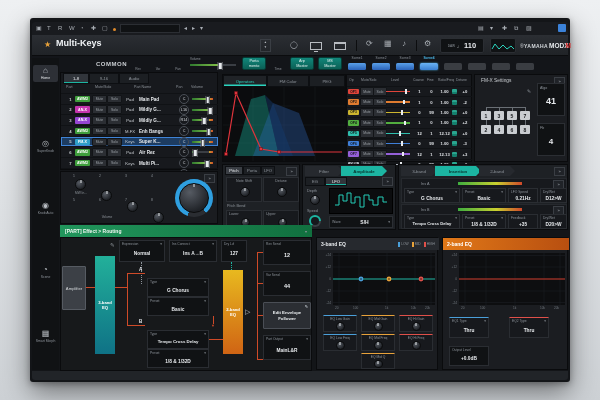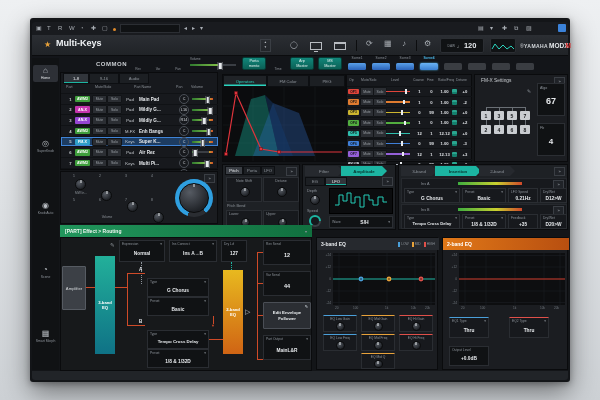--- a/index.html
+++ b/index.html
@@ -84,21 +84,21 @@
     <span class="ab" style="left:302px;top:7px;width:12px;height:8px;border:1px solid #b8bcc1;border-top-width:2px"></span>
     <span class="ab" style="left:324px;top:5px;width:1px;height:11px;background:#0c0d0f"></span>
     <span class="ab ic" style="left:334px;top:5px;font-size:8px">⟳</span>
     <span class="ab ic" style="left:352px;top:5px;font-size:8px">▦</span>
     <span class="ab ic" style="left:370px;top:5px;font-size:8px">♪</span>
     <span class="ab" style="left:384px;top:5px;width:1px;height:11px;background:#0c0d0f"></span>
     <span class="ab ic" style="left:392px;top:5px;font-size:8px">⚙</span>
     <div class="ab bx" style="left:408px;top:3px;width:44px;height:15px;border-radius:2px;display:flex;align-items:center;justify-content:center;gap:2px">
       <span class="lb" style="font-size:3.2px">DAW</span>
       <span style="font-size:5px;color:#c8ccd1">♩</span>
-      <span class="vv" style="font-size:7.5px">120</span>
+      <span class="vv" style="font-size:7.5px">110</span>
     </div>
     <div class="ab bx" style="left:458px;top:3px;width:26px;height:15px;border-radius:2px">
       <svg width="24" height="13" viewBox="0 0 24 13">
             <polyline points="1,9 4,4 8,9 12,5 16,9 20,6 23,9" fill="none" stroke="#2ad4be" stroke-width="1"></polyline>
           </svg>
     </div>
     <span class="ab" style="left:488px;top:8px;font-size:5px;color:#d5d9dd;letter-spacing:.4px"><i style="font-style:normal">®</i><b>YAMAHA</b></span>
     <span class="ab" style="left:517px;top:7px;font-size:6.5px;font-weight:bold;color:#e6e9ec">MODX</span>
     <span class="ab" style="left: 533.5px; top: 7px; font-size: 6.5px; font-weight: bold; color: rgb(212, 47, 47);">M</span>
   </div>
@@ -495,21 +495,21 @@
     <span class="ab" style="left:11px;top:45px;width:1px;height:5px;background:#6a6f75"></span>
         <span class="ab" style="left:24px;top:45px;width:1px;height:5px;background:#6a6f75"></span>
         <span class="ab" style="left:37px;top:45px;width:1px;height:5px;background:#6a6f75"></span>
         <span class="ab" style="left:50px;top:45px;width:1px;height:5px;background:#6a6f75"></span>
     <div class="algbox" style="left:6px;top:50px">2</div>
     <div class="algbox" style="left:19px;top:50px">4</div>
     <div class="algbox" style="left:32px;top:50px">6</div>
     <div class="algbox" style="left:45px;top:50px">8</div>
     <div class="ab bx" style="left:62px;top:8px;width:28px;height:33px">
       <span class="ab lb" style="left:2px;top:2px;font-size:3.6px">Algo</span>
-      <span class="ab vv" style="left:0;top:12px;width:100%;text-align:center;font-size:9px">67</span>
+      <span class="ab vv" style="left:0;top:12px;width:100%;text-align:center;font-size:9px">41</span>
     </div>
     <div class="ab bx" style="left:62px;top:48px;width:28px;height:33px">
       <span class="ab lb" style="left:2px;top:2px;font-size:3.6px">Fb</span>
       <span class="ab vv" style="left:0;top:13px;width:100%;text-align:center;font-size:8px">4</span>
     </div>
   </div>
 
   <div class="ab" style="left:192px;top:146px;width:78px;height:66px;background:#1e2125;border:1px solid #0a0b0d">
     <div class="tb on ab" style="left:2px;top:1px;width:18px;height:9px;box-shadow:none;background:#3a3e44">Pitch</div>
     <div class="tb ab" style="left:20px;top:1px;width:18px;height:9px">Porta</div>

